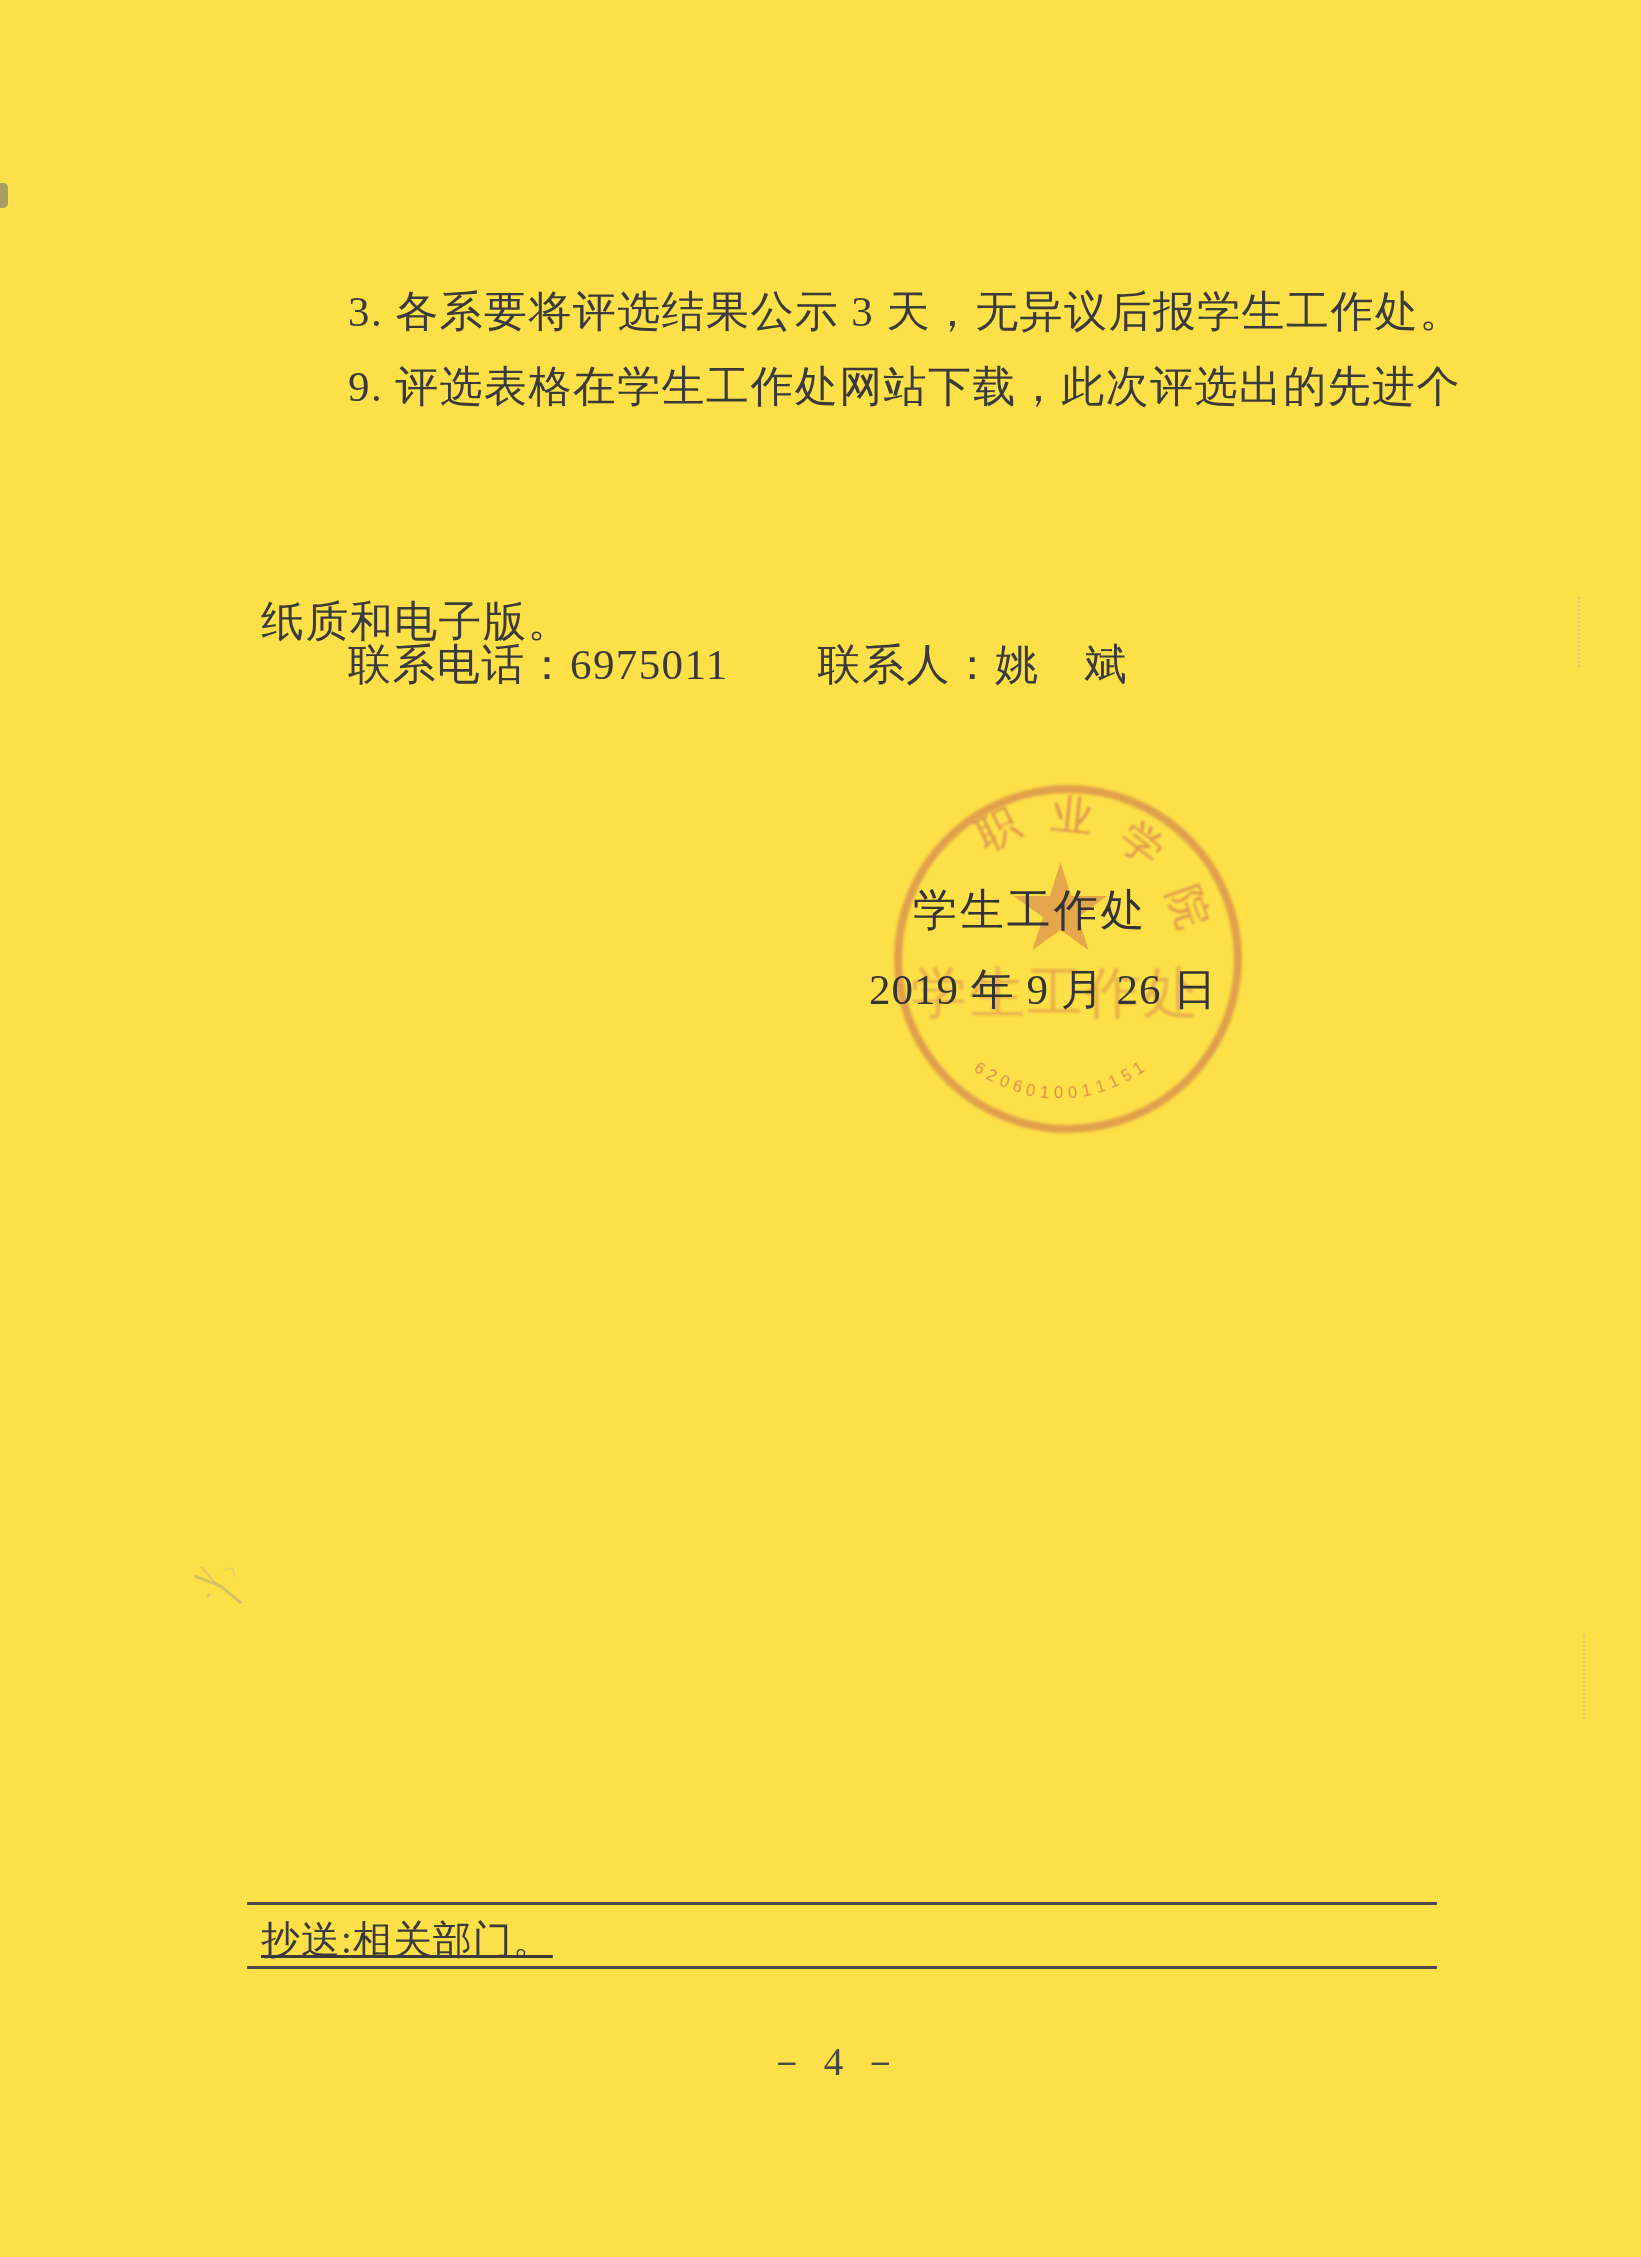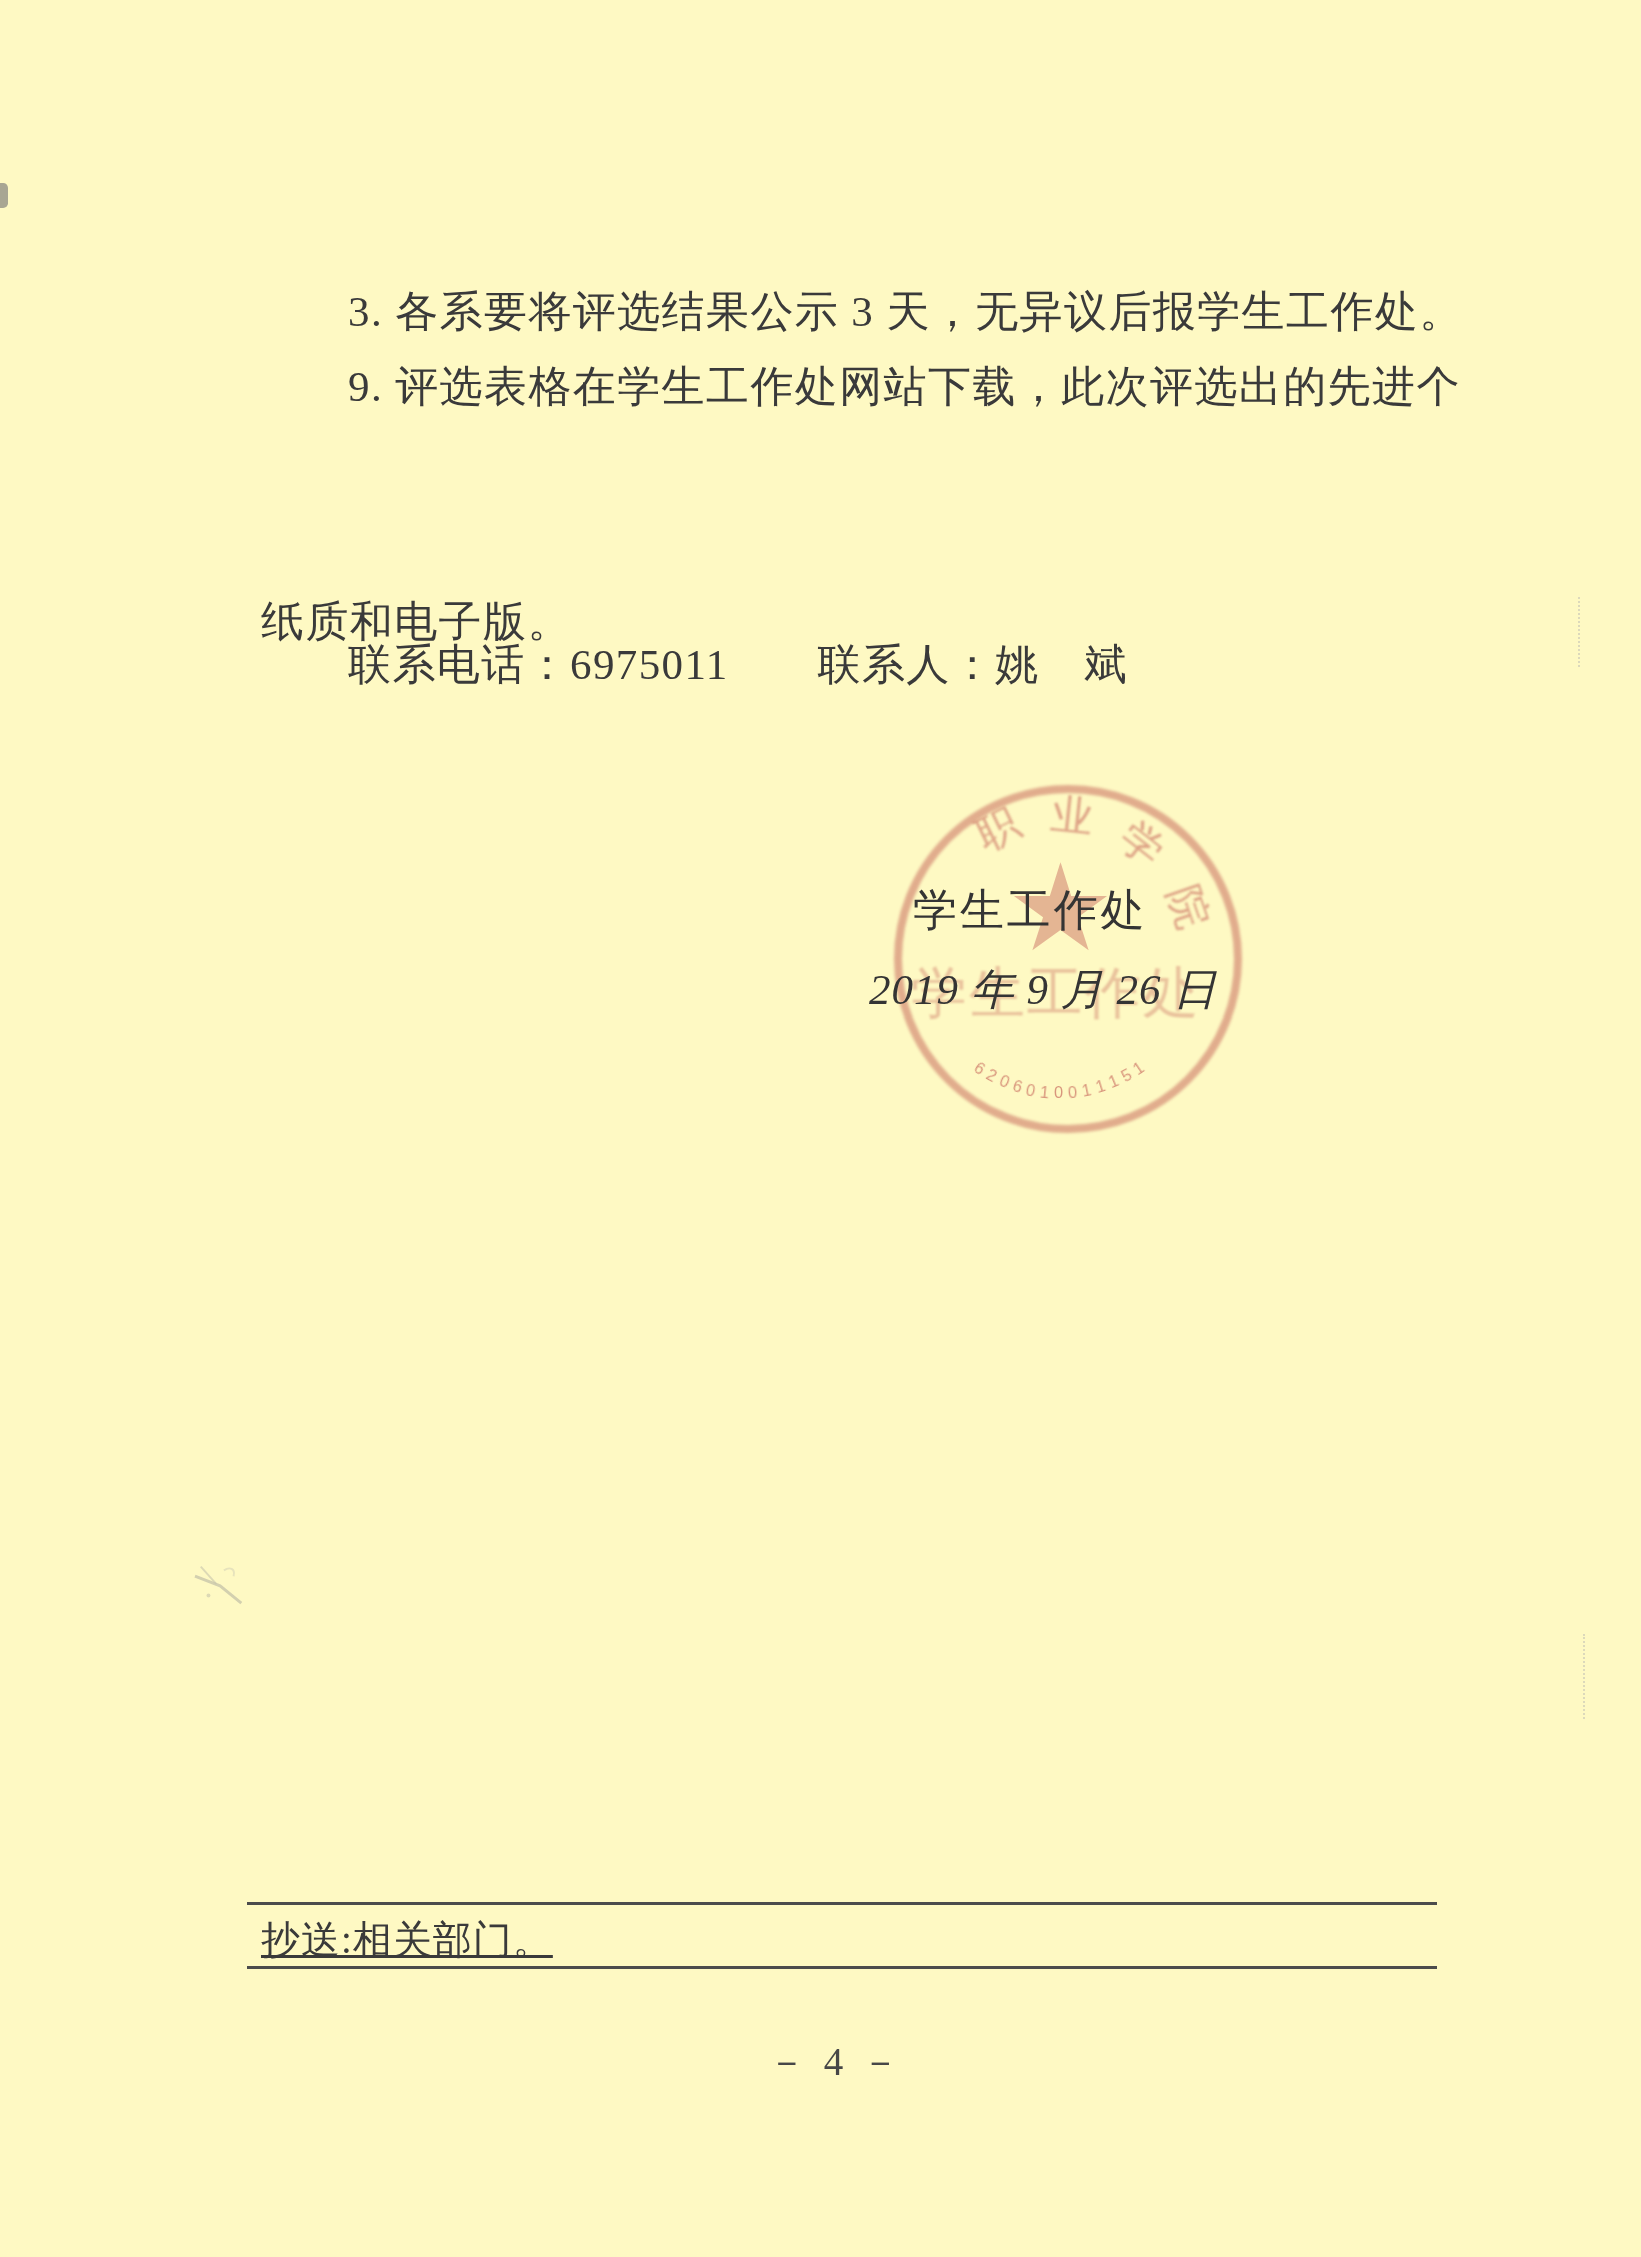--- a/index.html
+++ b/index.html
@@ -1,20 +1,20 @@
 <!DOCTYPE html>
 <html style="--seal: #c25a52;"><head>
 <meta charset="utf-8">
 <style>
   html,body{margin:0;padding:0;background:#e8e8e6;}
   .page{
     position:relative;
     width:1641px;height:2257px;
     margin:0 auto;
-    background:#fef9c3;
+    background:#fde047;
     font-family:"Liberation Serif", serif;
     overflow:hidden;
   }
   
   .tline{
     position:absolute;
     white-space:pre;
     font-size:43px;
     line-height:56px;
     color:#3a3a3a;
@@ -23,21 +23,20 @@
   
   .sig-dept{
     position:absolute;left:913px;top:881px;
     font-size:44px;color:#343434;letter-spacing:2.9px;white-space:pre;
     z-index:3;
   }
   .sig-date{
     position:absolute;left:869px;top:961px;
     font-size:43px;color:#343434;letter-spacing:1px;white-space:pre;
     z-index:3;
-    font-style:italic;
   }
   
   .seal{position:absolute;left:0;top:0;width:100%;height:100%;z-index:2;pointer-events:none;}
   .seal-ring{
     position:absolute;left:894px;top:785px;width:332px;height:332px;
     border:8.7px solid var(--seal,#c25a52);
     border-radius:50%;
     opacity:.48;
     filter:blur(1.5px);
   }

